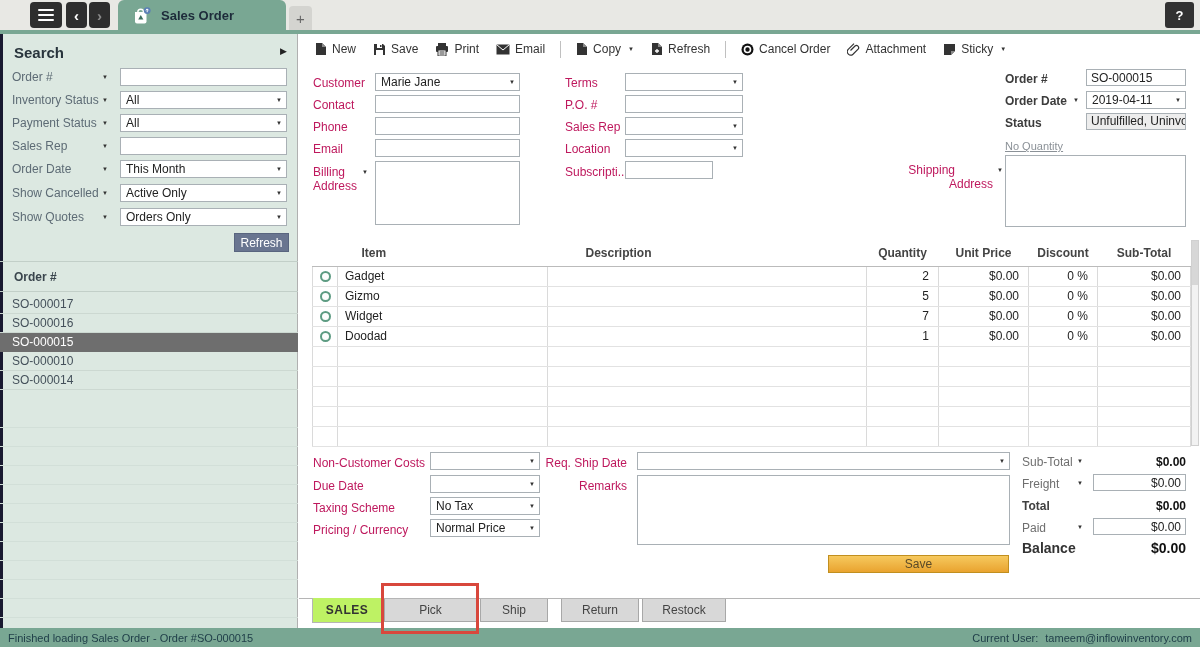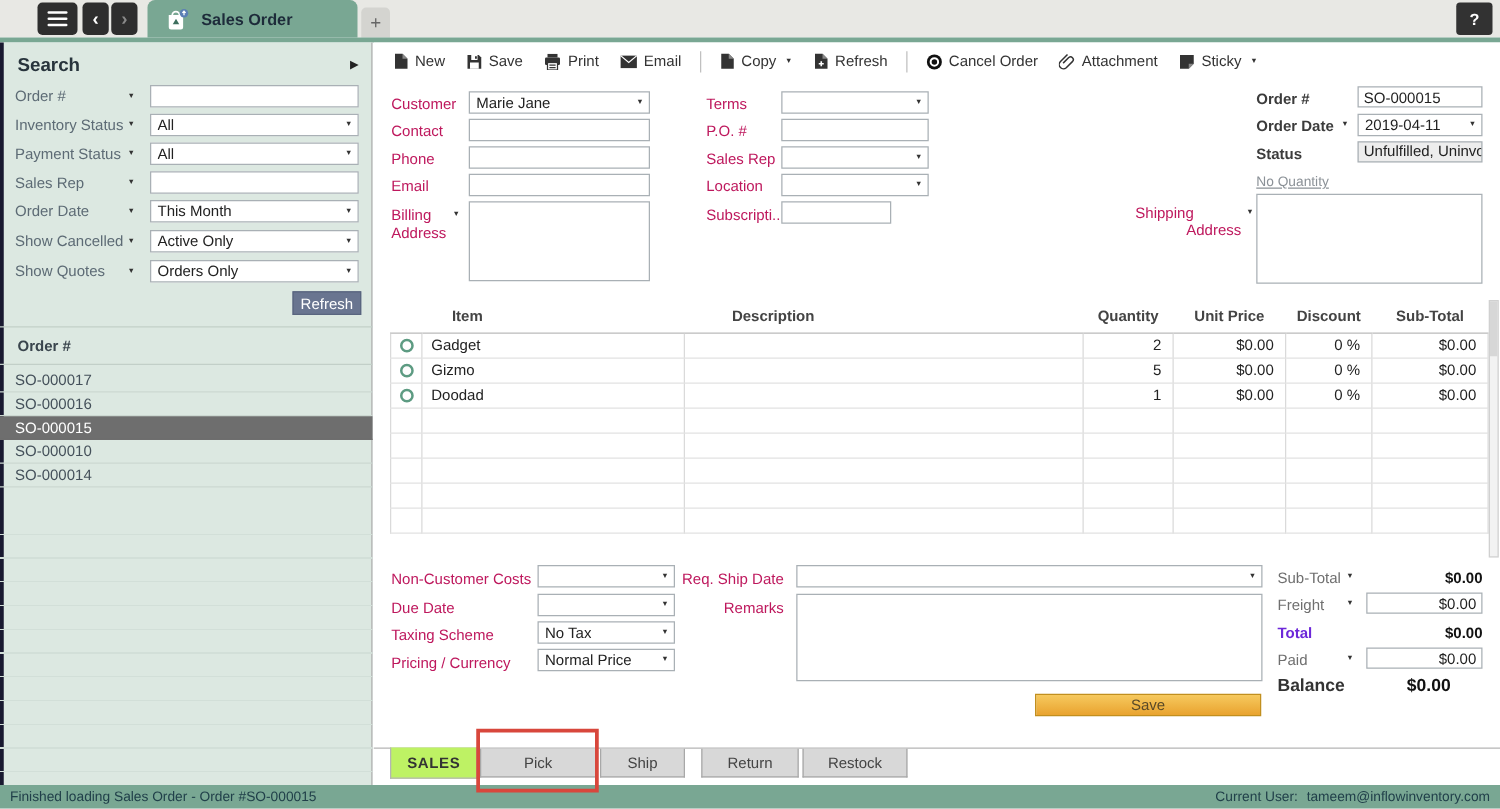--- a/index.html
+++ b/index.html
@@ -84,21 +84,21 @@
   .num { text-align:right; padding-right:9px; }
   .row-circle { width:11px; height:11px; border:2px solid #5d9b82; border-radius:50%; background:#fdfdfd; margin:0 auto; }
   .items-scroll { position:absolute; left:1191px; top:240px; width:8px; height:206px; background:#f2f2f2;
                   border:1px solid #d0d0d0; cursor:pointer; }
   .items-scroll .thumb { width:6px; height:44px; background:#d7d7d7; margin:0 auto; }
 
   
   .tot-lbl { position:absolute; color:#6f6f6f; font-size:12px; }
   .tot-val { position:absolute; width:86px; text-align:right; font-weight:bold; color:#111; font-size:12px; }
   .tot-input { position:absolute; left:1093px; width:93px; height:17px; text-align:right; }
-  .balance { font-size:14px;text-align:center; }
+  .balance { font-size:14px; }
   .save-btn { position:absolute; left:828px; top:555px; width:181px; height:18px;
               background:linear-gradient(#f6c95e,#e9a32f); border:1px solid #c18f1f;
               color:#5a4a28; font-size:12px; display:flex; align-items:center; justify-content:center; cursor:pointer; }
 
   
   .strip-line { position:absolute; left:299px; top:598px; width:901px; height:1px; background:#b5b5b5; }
   .sales-tab { position:absolute; left:312px; top:598px; width:70px; height:25px; background:#bef264;
                border:1px solid #b5b5b5; border-top:none; display:flex; align-items:center; justify-content:center;
                font-weight:bold; color:#333; letter-spacing:0.5px; cursor:pointer; }
   .act-tab { position:absolute; top:599px; height:23px; background:#d8d8d8; border:1px solid #a8a8a8;
@@ -374,20 +374,31 @@
         <td></td>
         <td class="num">5</td>
         <td class="num">$0.00</td>
         <td class="num">0 %</td>
         <td class="num">$0.00</td>
       </tr>
       <tr>
         <td>
             <div class="row-circle"></div>
           </td>
+        <td class="td-name">Widget</td>
+        <td></td>
+        <td class="num">7</td>
+        <td class="num">$0.00</td>
+        <td class="num">0 %</td>
+        <td class="num">$0.00</td>
+      </tr>
+      <tr>
+        <td>
+            <div class="row-circle"></div>
+          </td>
         <td class="td-name">Doodad</td>
         <td></td>
         <td class="num">1</td>
         <td class="num">$0.00</td>
         <td class="num">0 %</td>
         <td class="num">$0.00</td>
       </tr>
       <tr>
           <td></td>
           <td></td>
@@ -469,21 +480,21 @@
   <textarea class="tarea" style="left: 637px; top: 475px; width: 373px; height: 70px;"></textarea>
 
   <span class="tot-lbl" style="left:1022px; top:455px">Sub-Total</span>
   <span class="lbl-arr" style="left:1077px; top:458px">▼</span>
   <span class="tot-val" style="left:1100px; top:455px">$0.00</span>
 
   <span class="tot-lbl" style="left:1022px; top:477px">Freight</span>
   <span class="lbl-arr" style="left:1077px; top:480px">▼</span>
   <input class="field tot-input" style="top: 474px;" value="$0.00">
 
-  <span class="tot-lbl" style="left:1022px; top:499px; color:#6d28d9; font-weight:bold">Total</span>
+  <span class="tot-lbl" style="left:1022px; top:499px; color:#404040; font-weight:bold">Total</span>
   <span class="tot-val" style="left:1100px; top:499px">$0.00</span>
 
   <span class="tot-lbl" style="left:1022px; top:521px">Paid</span>
   <span class="lbl-arr" style="left:1077px; top:524px">▼</span>
   <input class="field tot-input" style="top: 518px;" value="$0.00">
 
   <span class="tot-lbl balance" style="left:1022px; top:540px; color:#333; font-weight:bold">Balance</span>
   <span class="tot-val balance" style="left:1100px; top:540px">$0.00</span>
 
   <div class="save-btn">Save</div>

